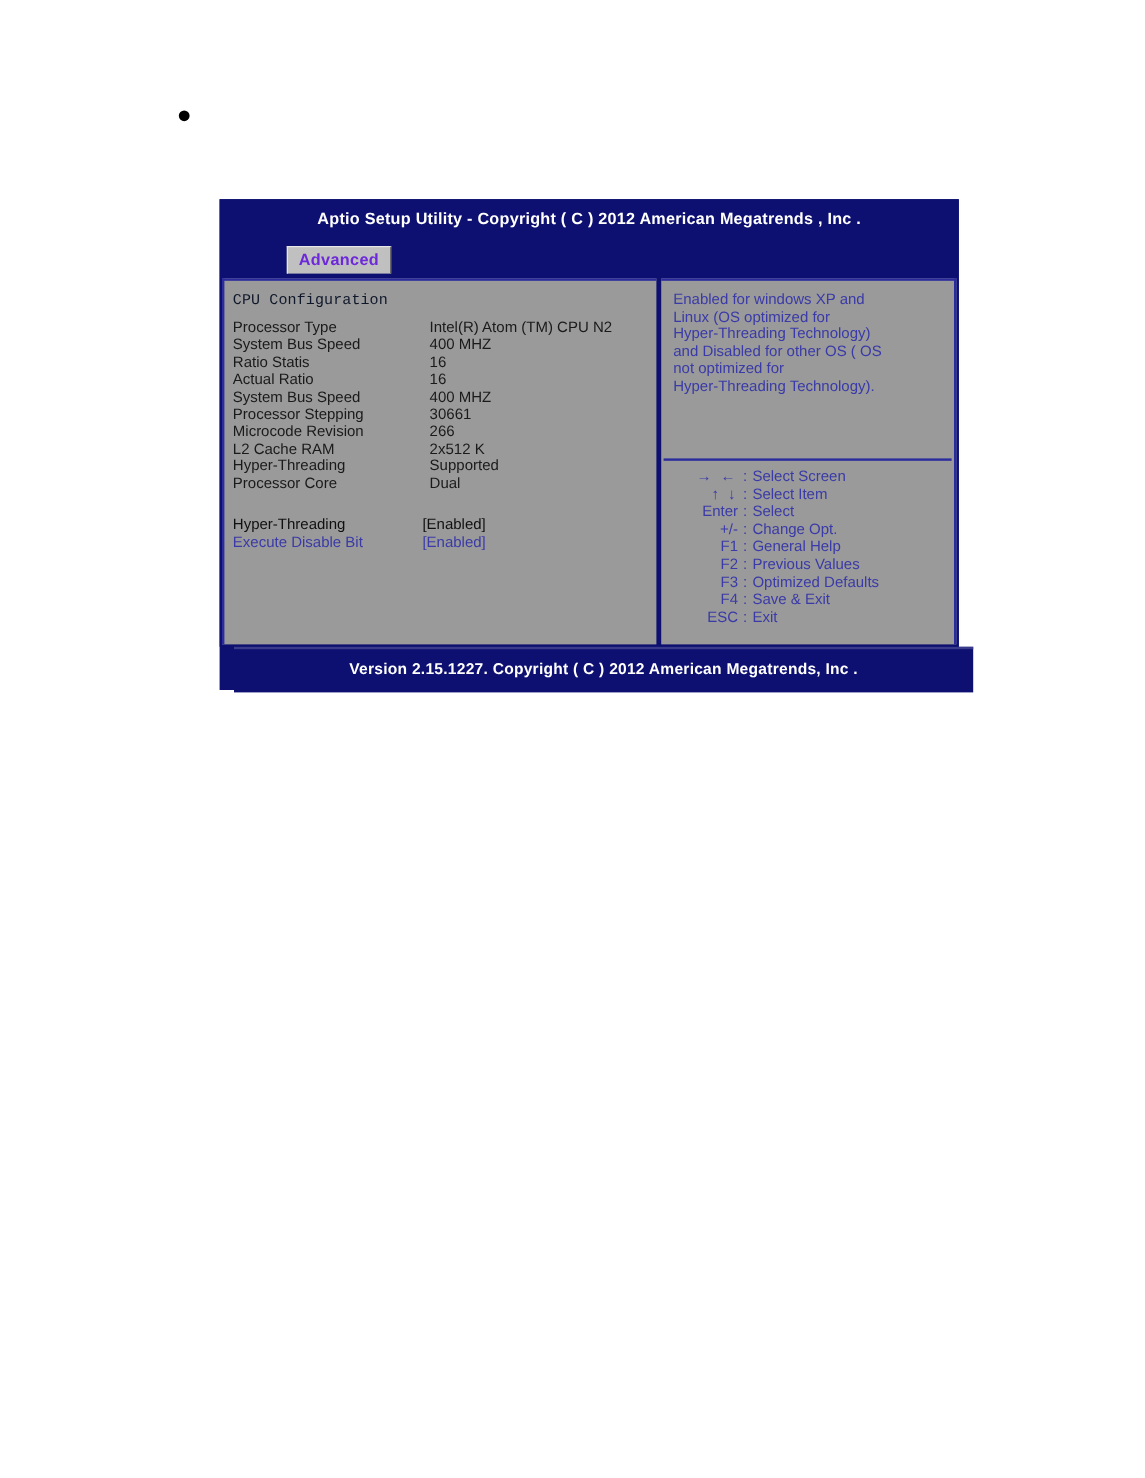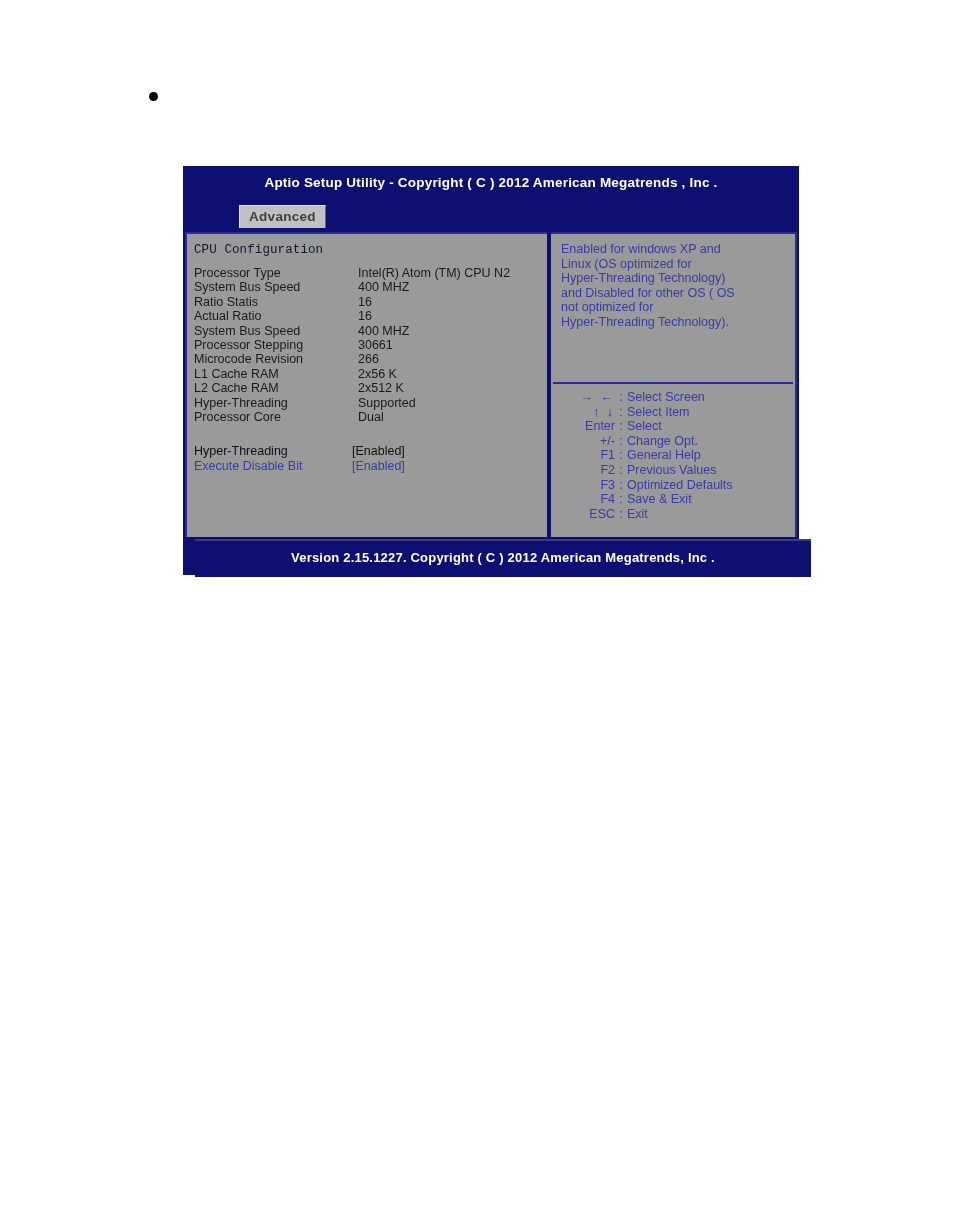--- a/index.html
+++ b/index.html
@@ -57,21 +57,21 @@
     white-space: nowrap;
   }
   .tab-strip {
     position: absolute;
     left: 56px;
     top: 39px;
   }
   .tab {
     display: inline-block;
     background: #c0c0c0;
-    color: #404040;
+    color: #6d28d9;
     font-size: 13.5px;
     font-weight: bold;
     padding: 3px 9px 4px 9px;
     letter-spacing: 0.3px;
     border-top: 1px solid #e6e6e6;
     border-left: 1px solid #e6e6e6;
     border-right: 1px solid #6a6a6a;
   }
 
   
@@ -277,23 +277,20 @@
           <span class="info-label">Actual Ratio</span><span class="info-value">16</span>
         </div>
         <div class="info-row">
           <span class="info-label">System Bus Speed</span><span class="info-value">400 MHZ</span>
         </div>
         <div class="info-row">
           <span class="info-label">Processor Stepping</span><span class="info-value">30661</span>
         </div>
         <div class="info-row">
           <span class="info-label">Microcode Revision</span><span class="info-value">266</span>
-        </div>
-        <div class="info-row">
-          <span class="info-label">L1 Cache RAM</span><span class="info-value">2x56 K</span>
         </div>
         <div class="info-row">
           <span class="info-label">L2 Cache RAM</span><span class="info-value">2x512 K</span>
         </div>
         <div class="info-row">
           <span class="info-label">Hyper-Threading</span><span class="info-value">Supported</span>
         </div>
         <div class="info-row">
           <span class="info-label">Processor Core</span><span class="info-value">Dual</span>
         </div>

